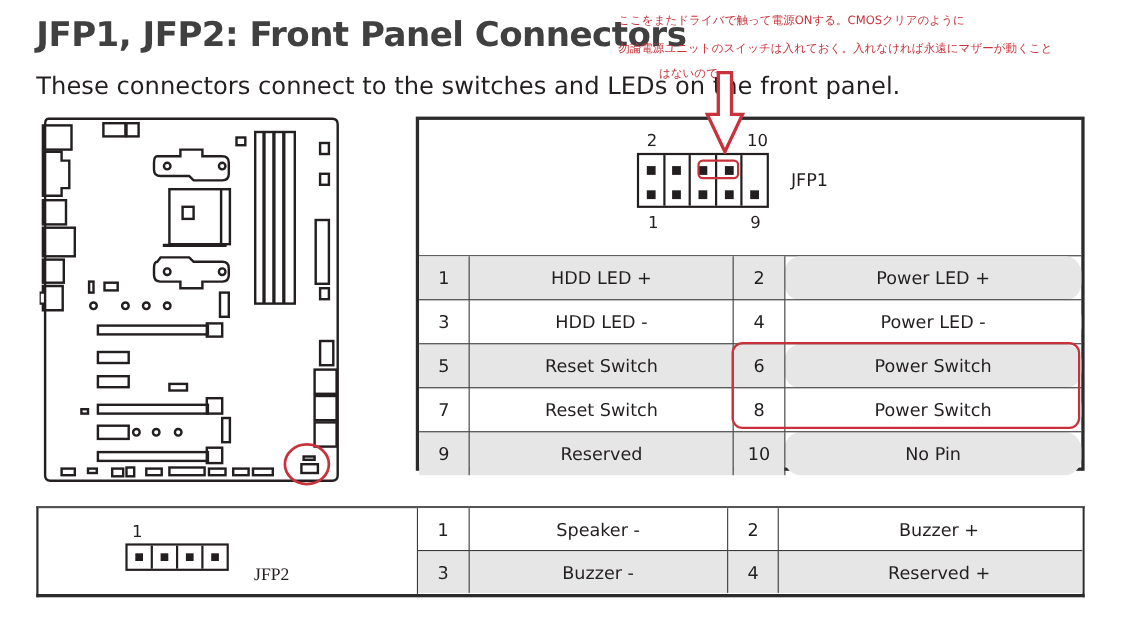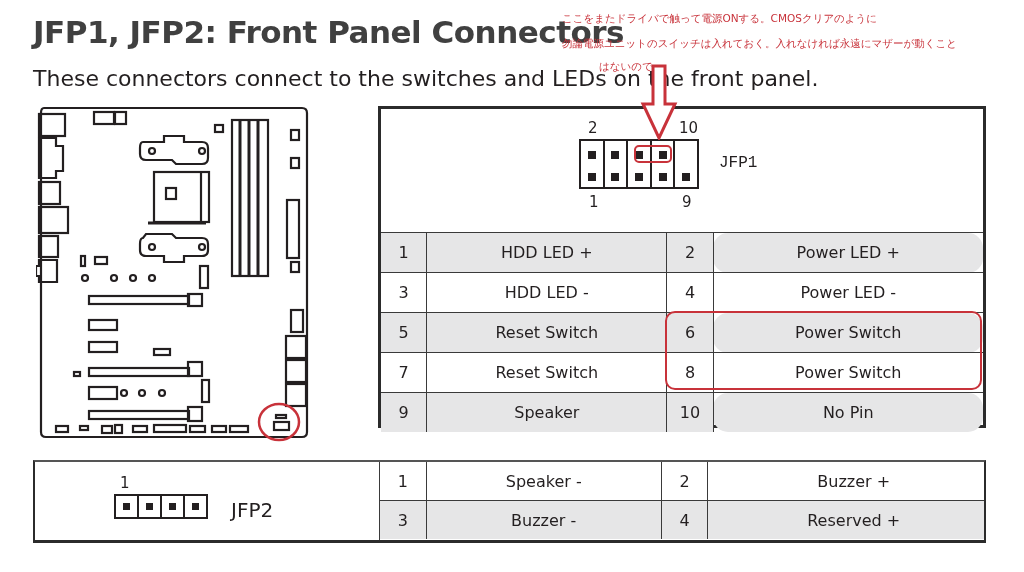--- a/index.html
+++ b/index.html
@@ -30,21 +30,21 @@
   #jfp1-table tr:last-child td { border-bottom: none; }
 
   
   .pinlabel { font-size: 15px; color: #231f20; }
   #hdr-grid { left: 198px; top: 30px; width: 120px; height: 50px; border: 2px solid #231f20; box-sizing: border-box; display: flex; }
   .col { flex: 1; border-right: 2px solid #231f20; position: relative; }
   .col:last-child { border-right: none; }
   .pin { position: absolute; width: 8px; height: 8px; background: #231f20; left: 50%; margin-left: -4px; }
   .pin.top { top: 10px; }
   .pin.bot { top: 32px; }
-  #jfp1-name { left: 338px; top: 45px; font-size: 16px; font-family: Liberation Mono, monospace; }
+  #jfp1-name { left: 338px; top: 45px; font-size: 16px; }
   #lbl2 { left: 207px; top: 10px; }
   #lbl10 { left: 298px; top: 10px; }
   #lbl1 { left: 208px; top: 84px; }
   #lbl9 { left: 301px; top: 84px; }
   #red-pin-highlight { left: 253px; top: 36px; width: 38px; height: 18px; border: 2px solid #c8323a; border-radius: 5px; box-sizing: border-box; }
 
   
   #arrow { left: 640px; top: 64px; }
 
   
@@ -60,21 +60,21 @@
   #jfp2-table td.lbl2 { width: 268px; }
   #jfp2-table tr:first-child td { border-top: none; }
   #jfp2-table tr td:first-child { border-left: none; }
   #jfp2-table tr td:last-child { border-right: none; padding-left: 15px; }
   #jfp2-table tr:last-child td { border-bottom: none; }
   #jfp2-grid { left: 79px; top: 32px; width: 94px; height: 25px; border: 2px solid #231f20; box-sizing: border-box; display: flex; }
   #jfp2-grid .col { border-right: 2px solid #231f20; }
   #jfp2-grid .col:last-child { border-right: none; }
   #jfp2-grid .pin { top: 7px; width: 7px; height: 7px; margin-left: -3.5px; }
   #jfp2-lbl1 { left: 85px; top: 12px; }
-  #jfp2-name { left: 196px; top: 36px; font-size: 20px; }
+  #jfp2-name { left: 196px; top: 52px; font-size: 16px; font-family: Liberation Serif, serif; }
 
   
   #mobo { left: 36px; top: 104px; }
 </style>
 </head>
 <body>
 
 <div id="title" class="abs">JFP1, JFP2: Front Panel Connectors</div>
 <div id="subtitle" class="abs">These connectors connect to the switches and LEDs on the front panel.</div>
 
@@ -212,21 +212,21 @@
           <td class="lbl2">Power Switch</td>
         </tr>
         <tr class="plain">
           <td class="n">7</td>
           <td class="lbl1">Reset Switch</td>
           <td class="n">8</td>
           <td class="lbl2">Power Switch</td>
         </tr>
         <tr class="shaded">
           <td class="n">9</td>
-          <td class="lbl1">Speaker</td>
+          <td class="lbl1">Reserved</td>
           <td class="n">10</td>
           <td class="lbl2">No Pin</td>
         </tr>
       </tbody>
   </table>
 </div>
 
 <div id="switch-highlight" class="abs"></div>
 
 <svg id="arrow" class="abs" width="40" height="76" viewBox="0 0 40 76">

